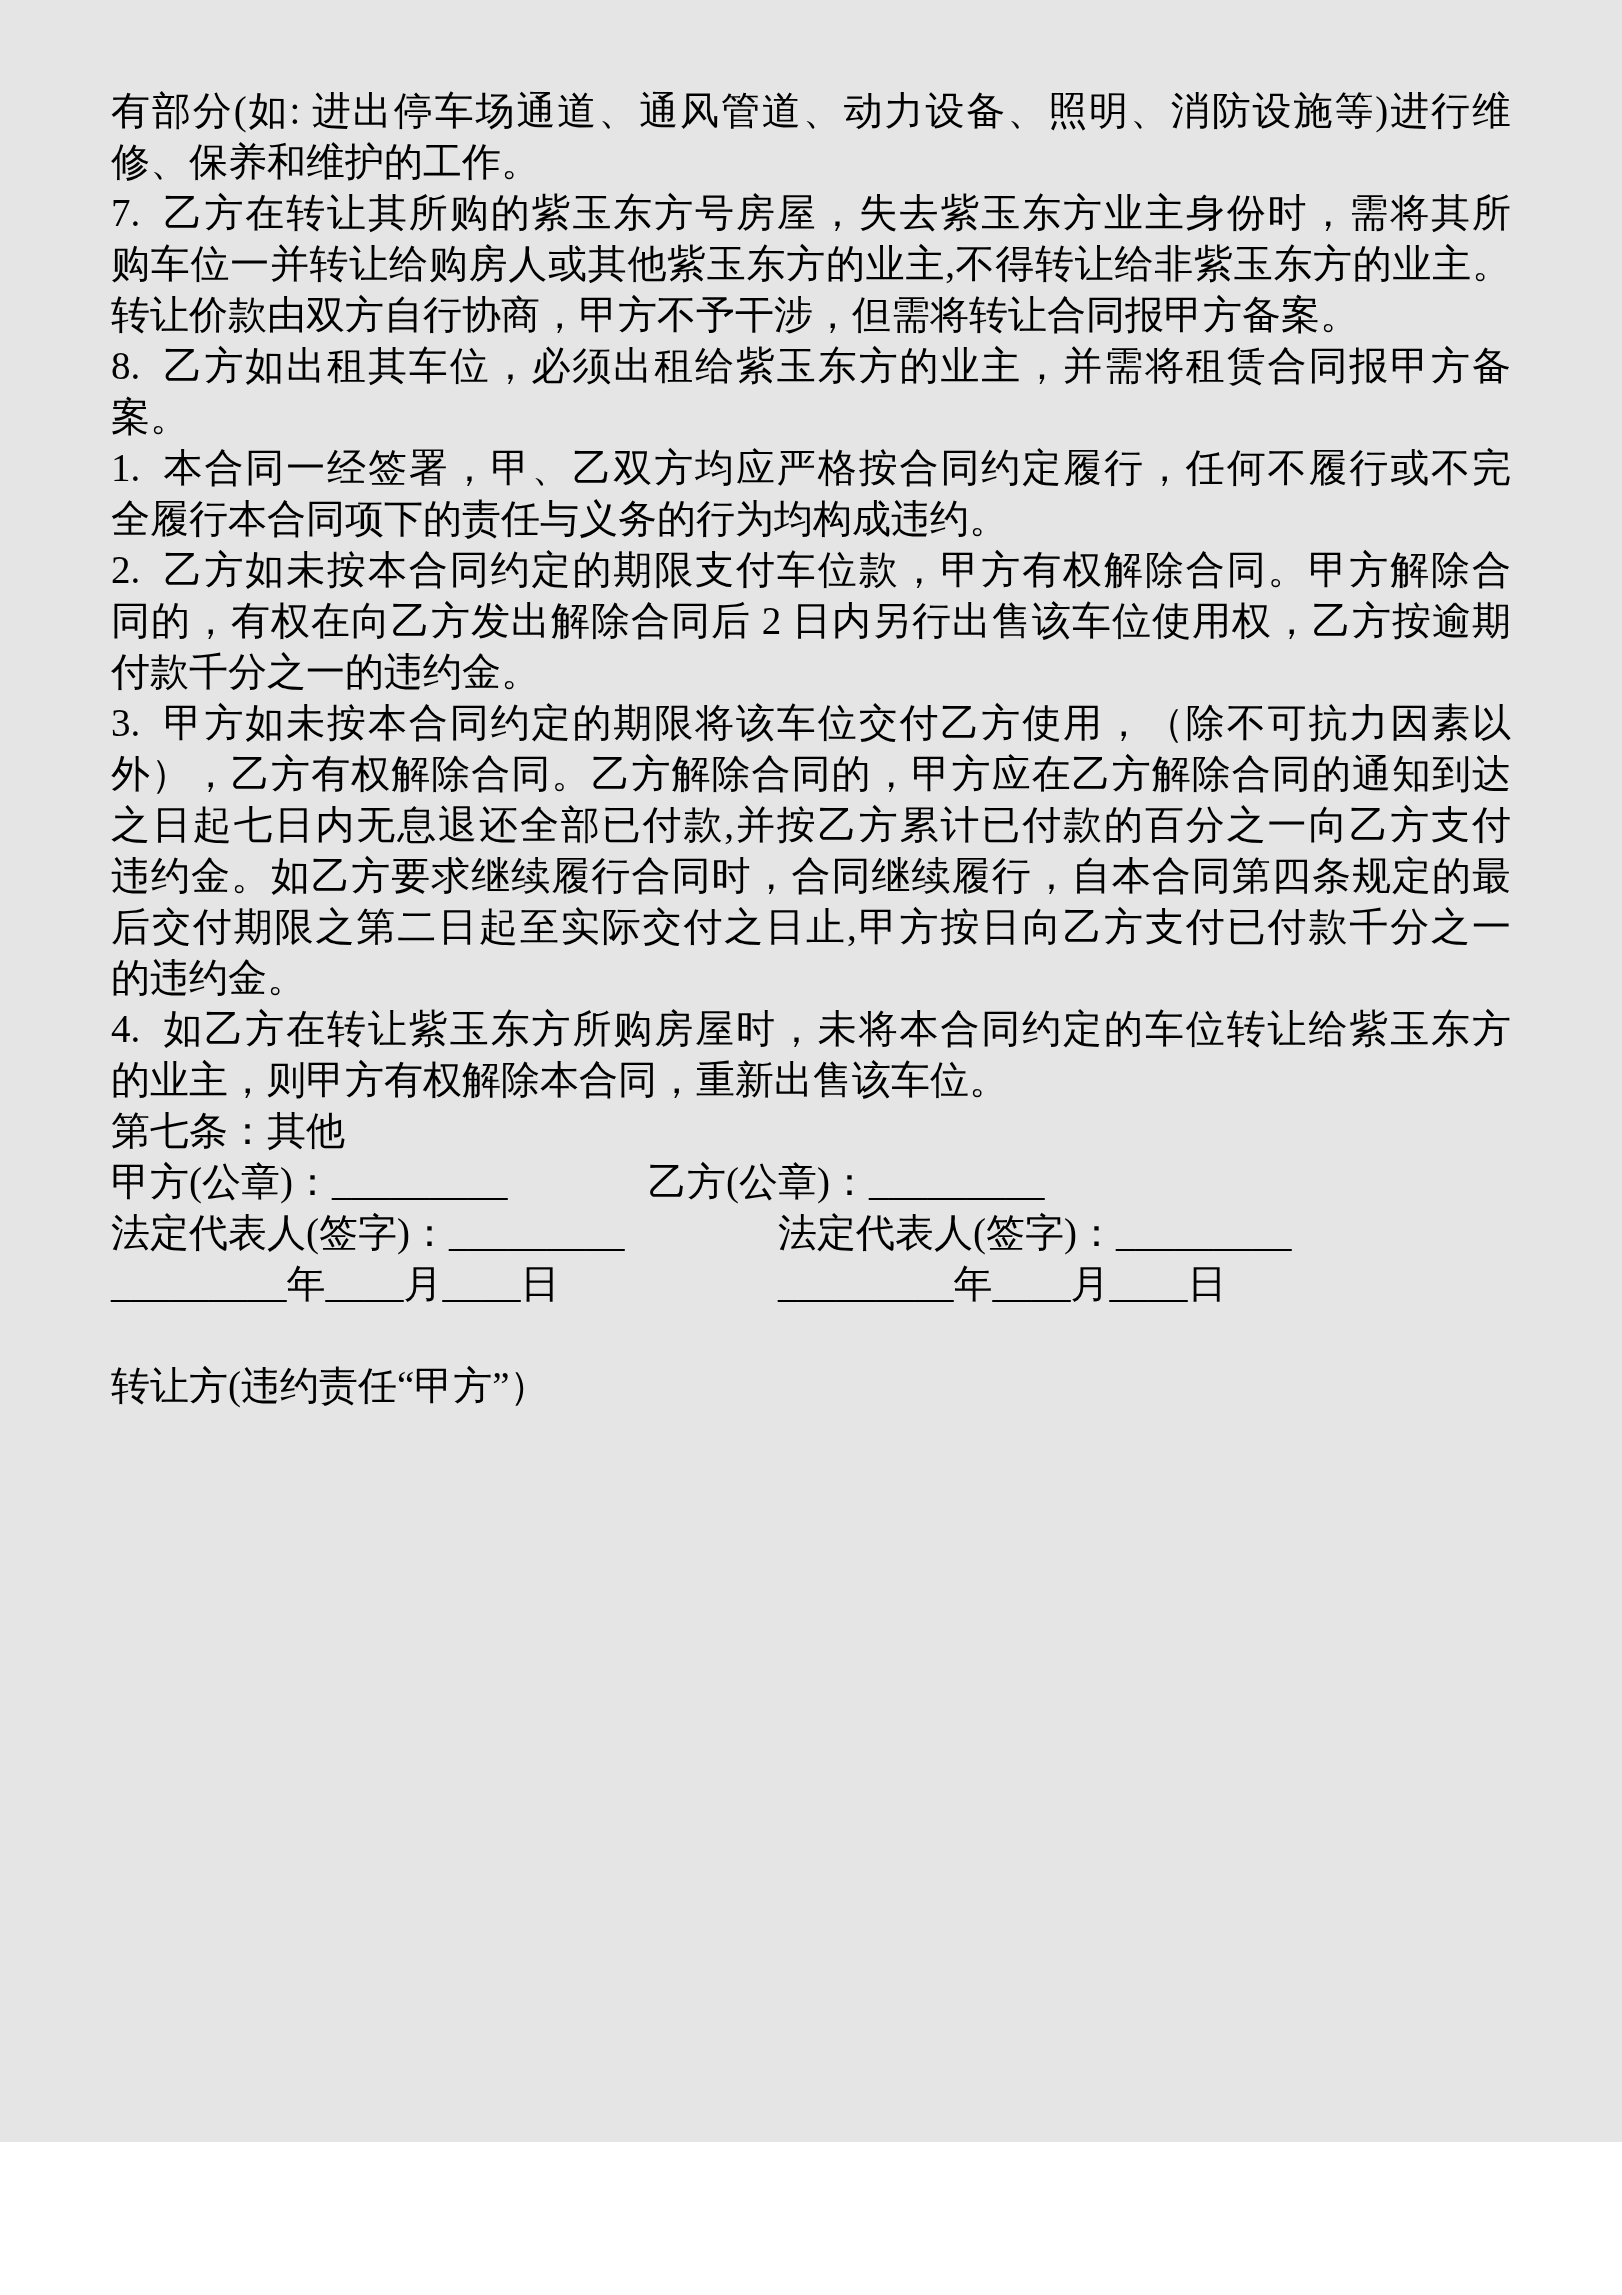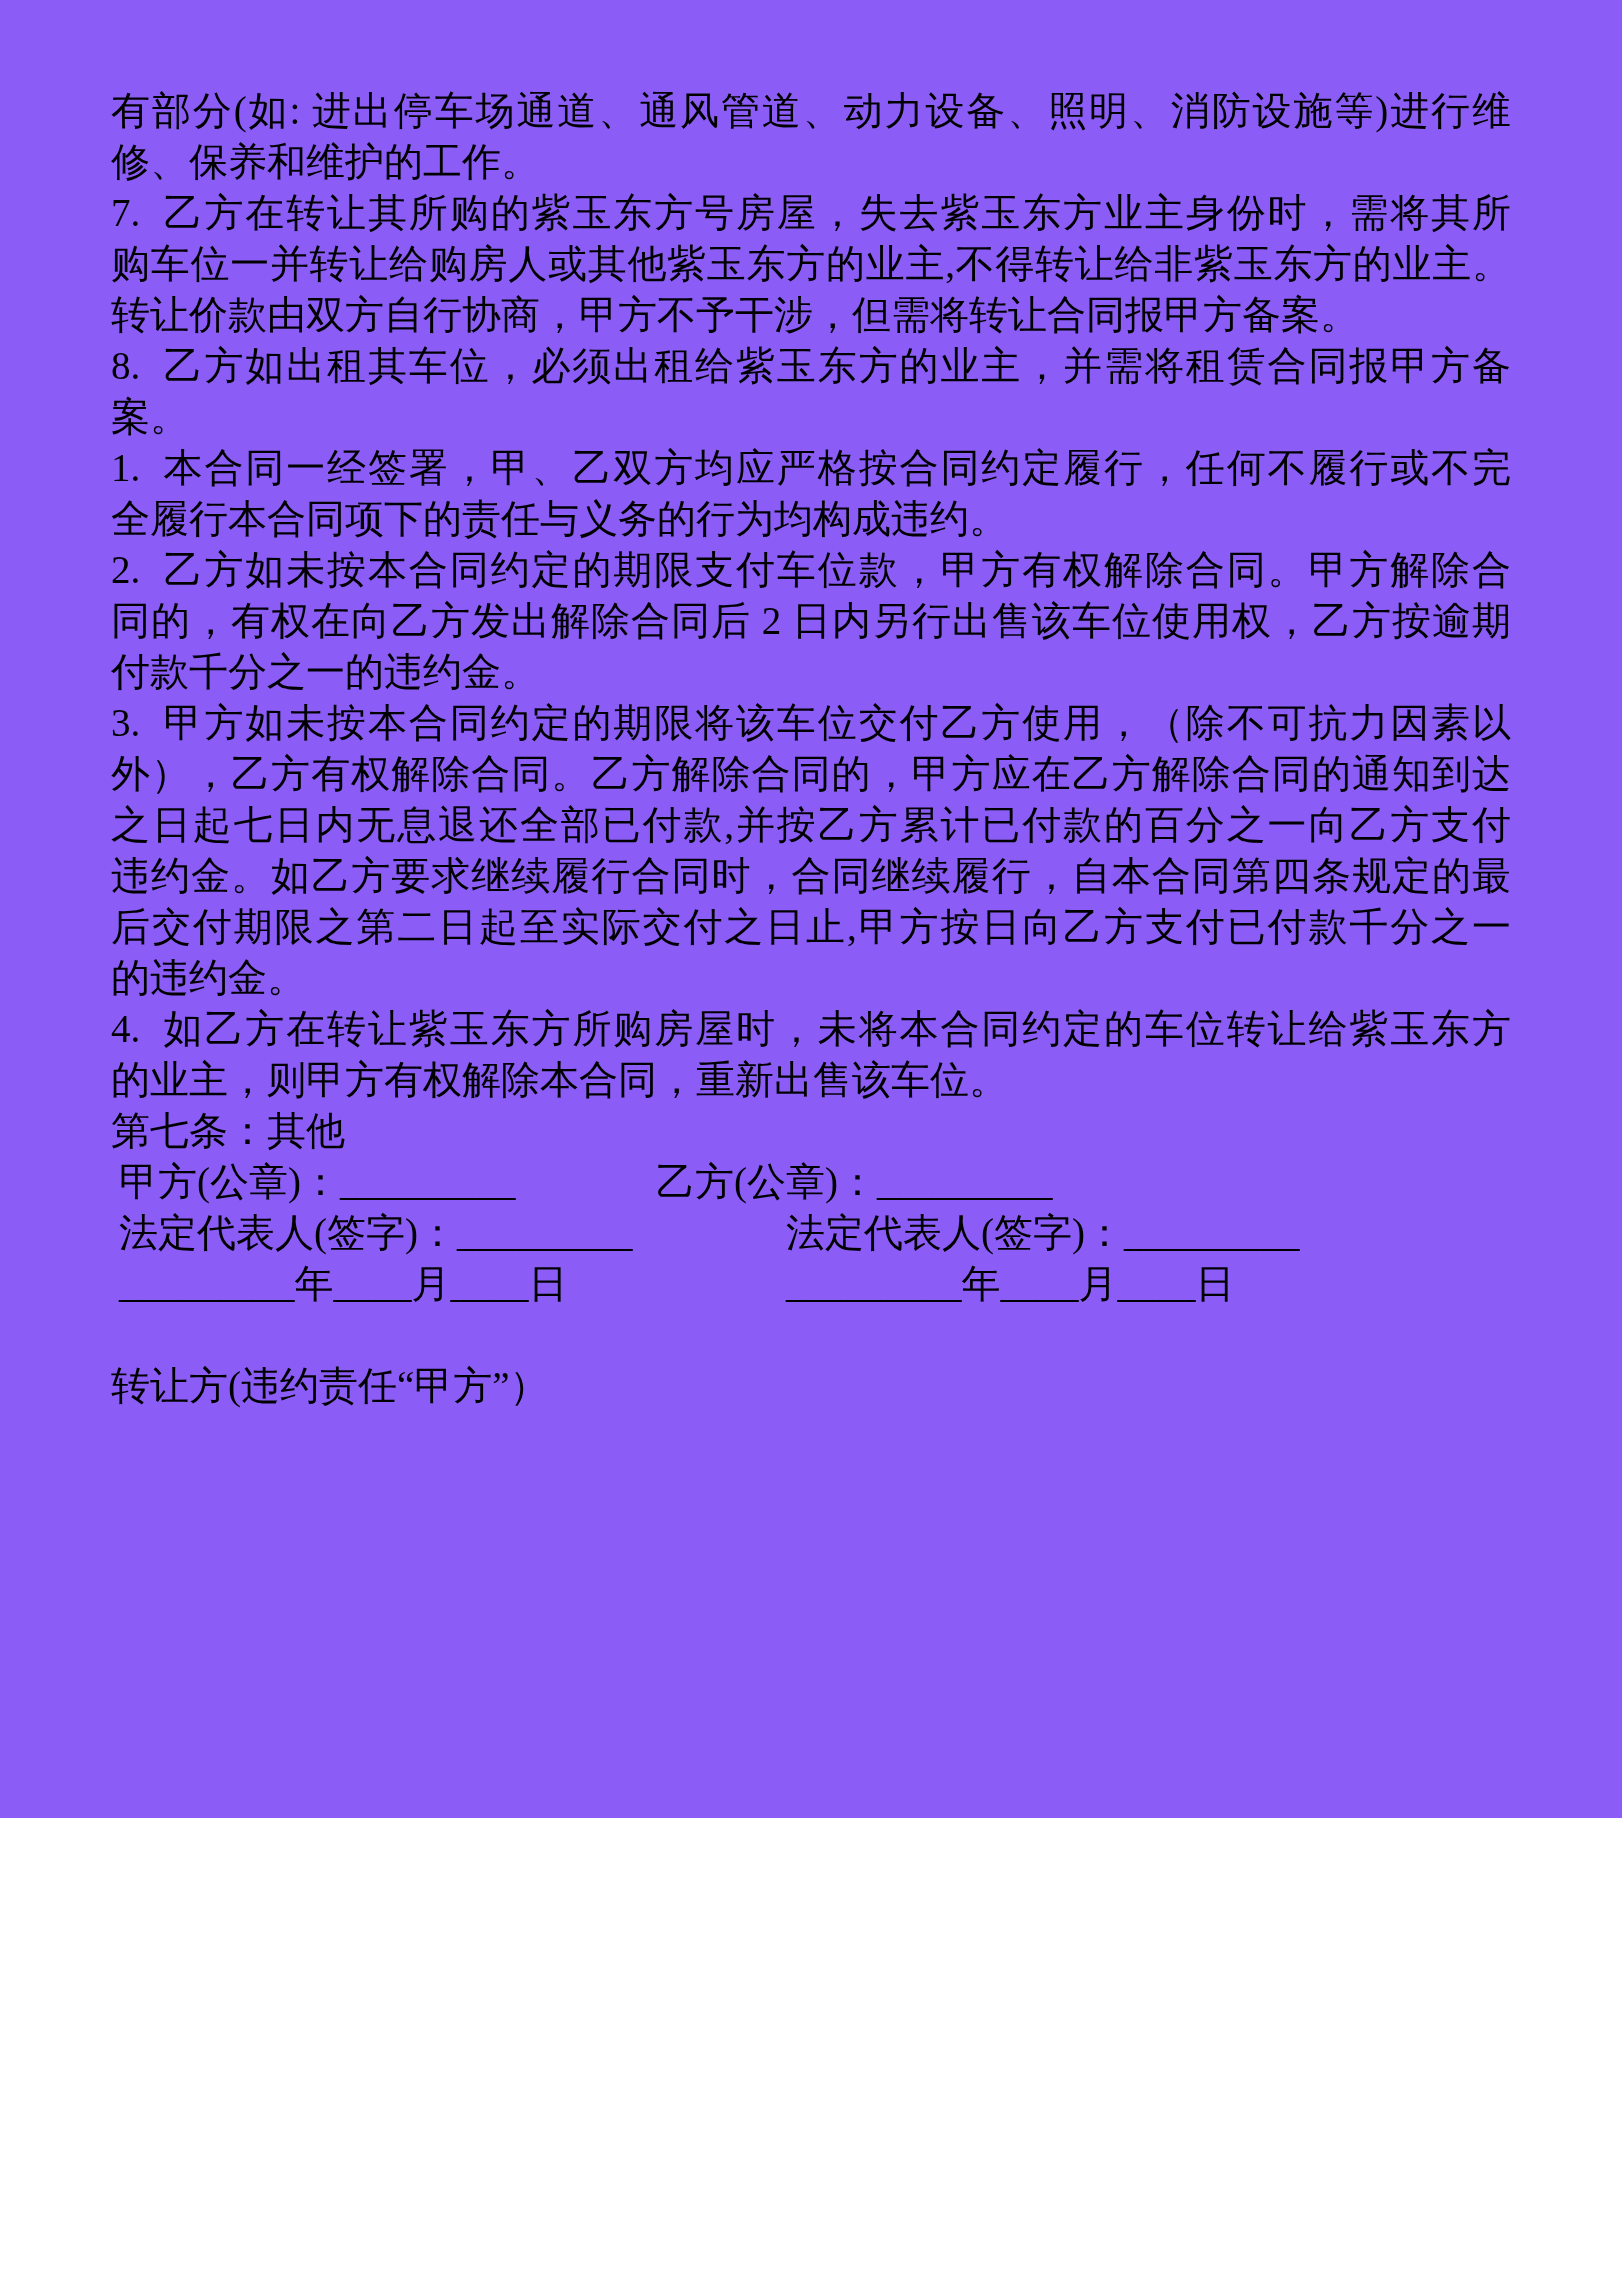--- a/index.html
+++ b/index.html
@@ -3,22 +3,22 @@
 <meta charset="utf-8">
 <style>
   html, body {
     margin: 0;
     padding: 0;
     background: #ffffff;
   }
   .page {
     position: relative;
     width: 1623px;
-    height: 1818px;
-    background: #8b5cf6;
+    height: 2142px;
+    background: #e5e5e5;
     color: #000000;
     font-family: "Liberation Serif", "DejaVu Serif", serif;
     overflow: hidden;
   }
   .content {
     position: absolute;
     left: 111px;
     top: 85px;
     width: 1400px;
     font-size: 39px;
@@ -36,21 +36,20 @@
     height: 51px;
   }
   .sig-row {
     display: flex;
     white-space: pre-wrap;
     min-height: 51px;
   }
   .sig-left {
     display: inline-block;
     flex: 0 0 auto;
-    margin-left: 8px;
   }
   .row-seal .sig-left { width: 537px; }
   .row-rep  .sig-left { width: 667px; }
   .row-date .sig-left { width: 667px; }
   .sig-right {
     display: inline-block;
   }
 </style>
 </head>
 <body>

